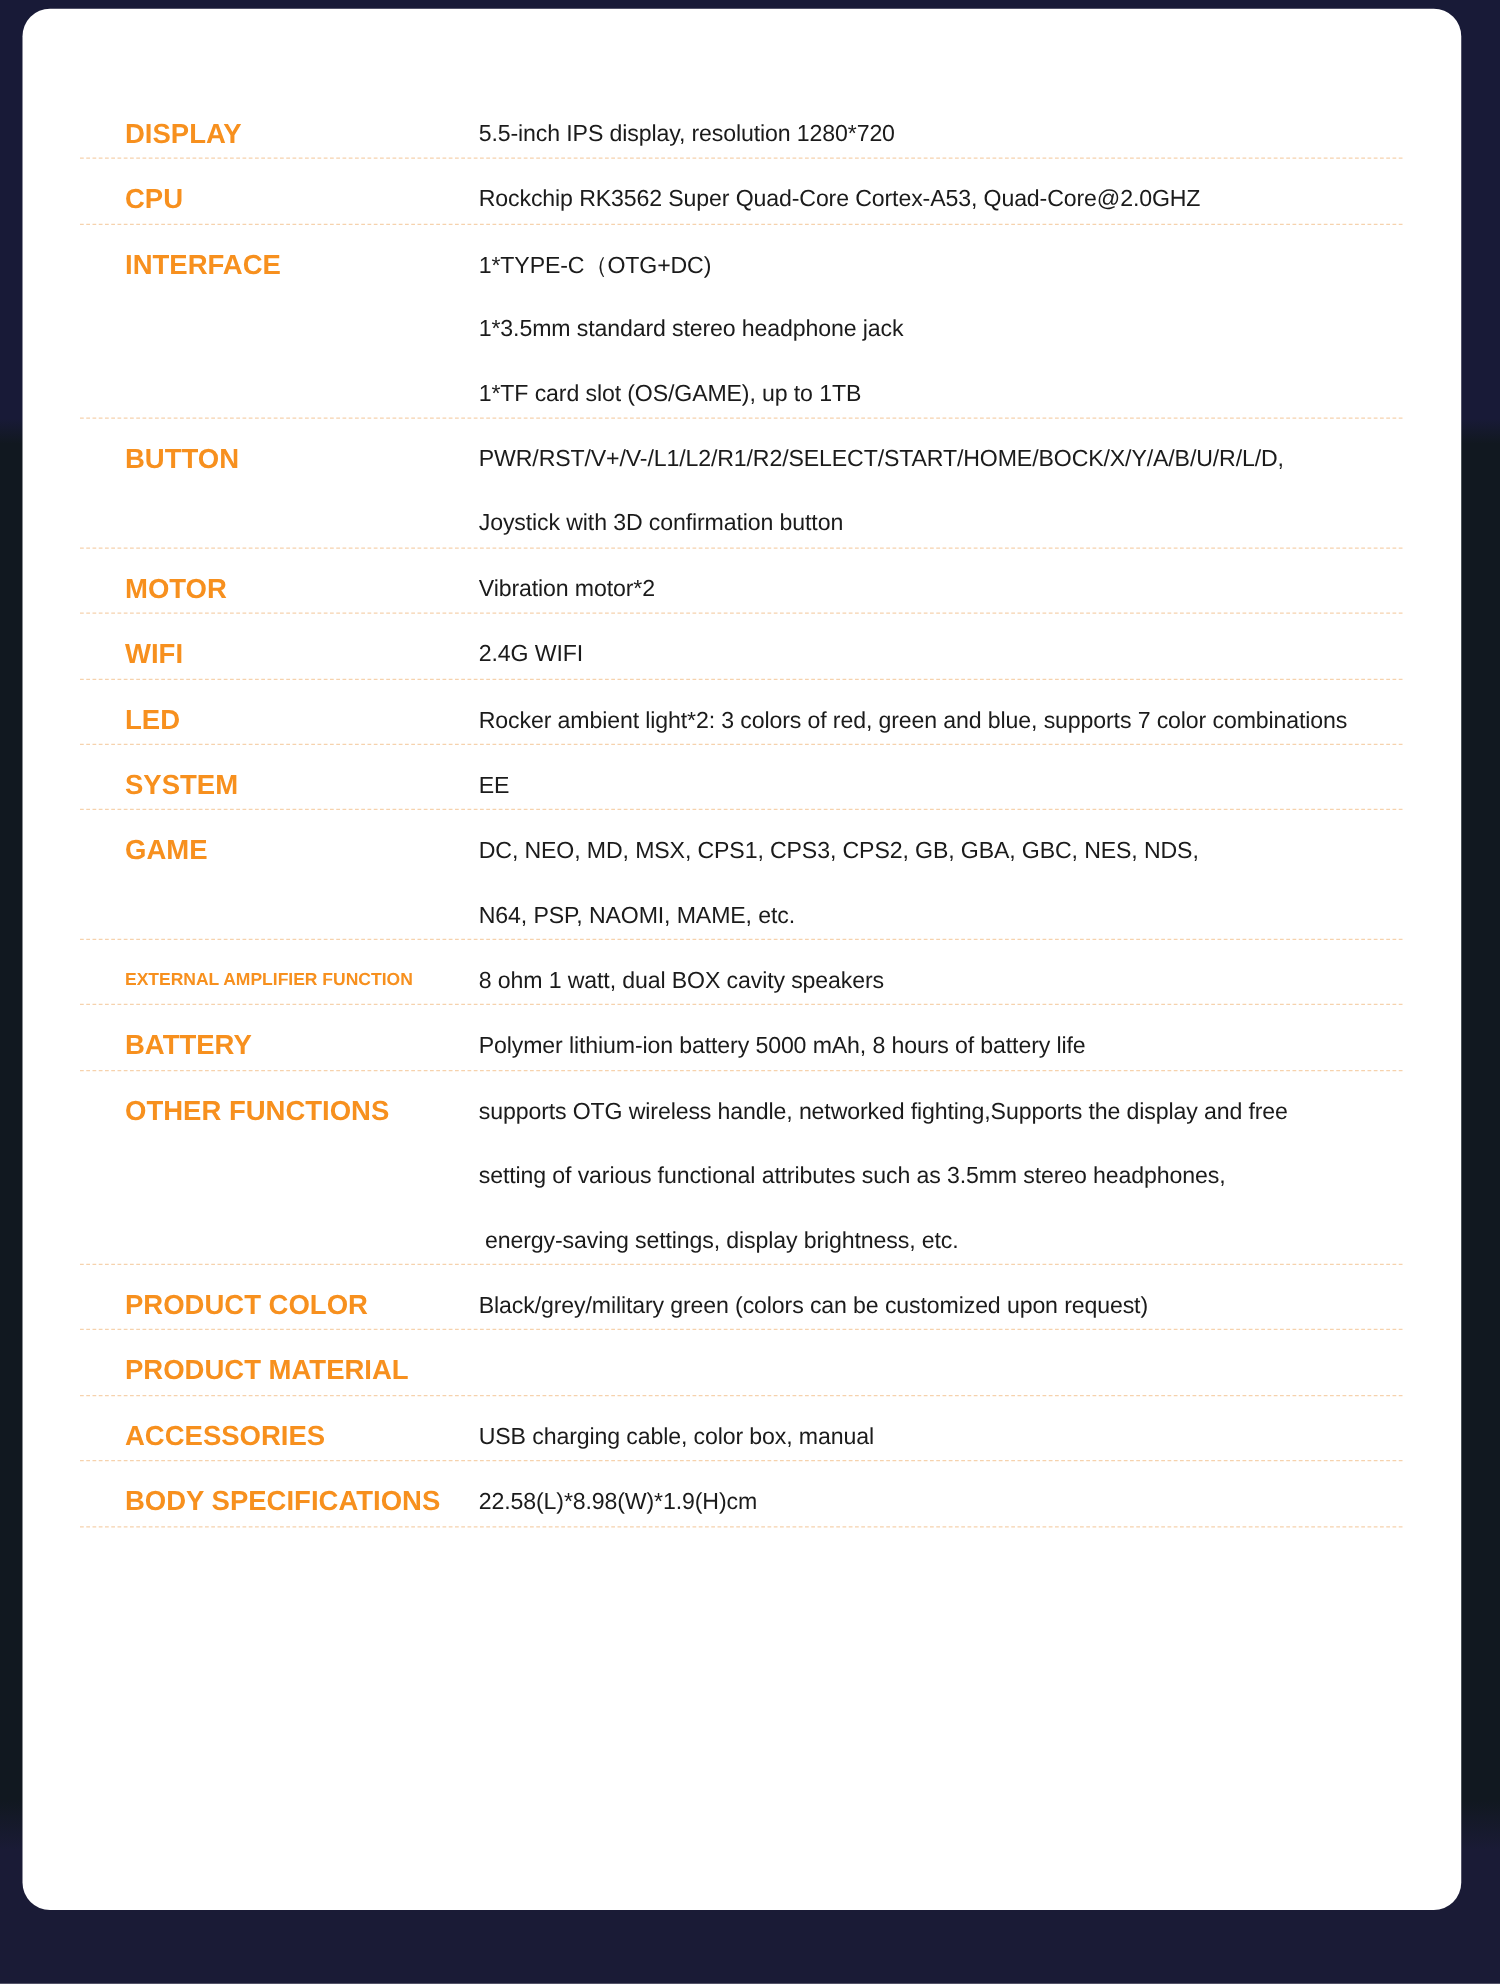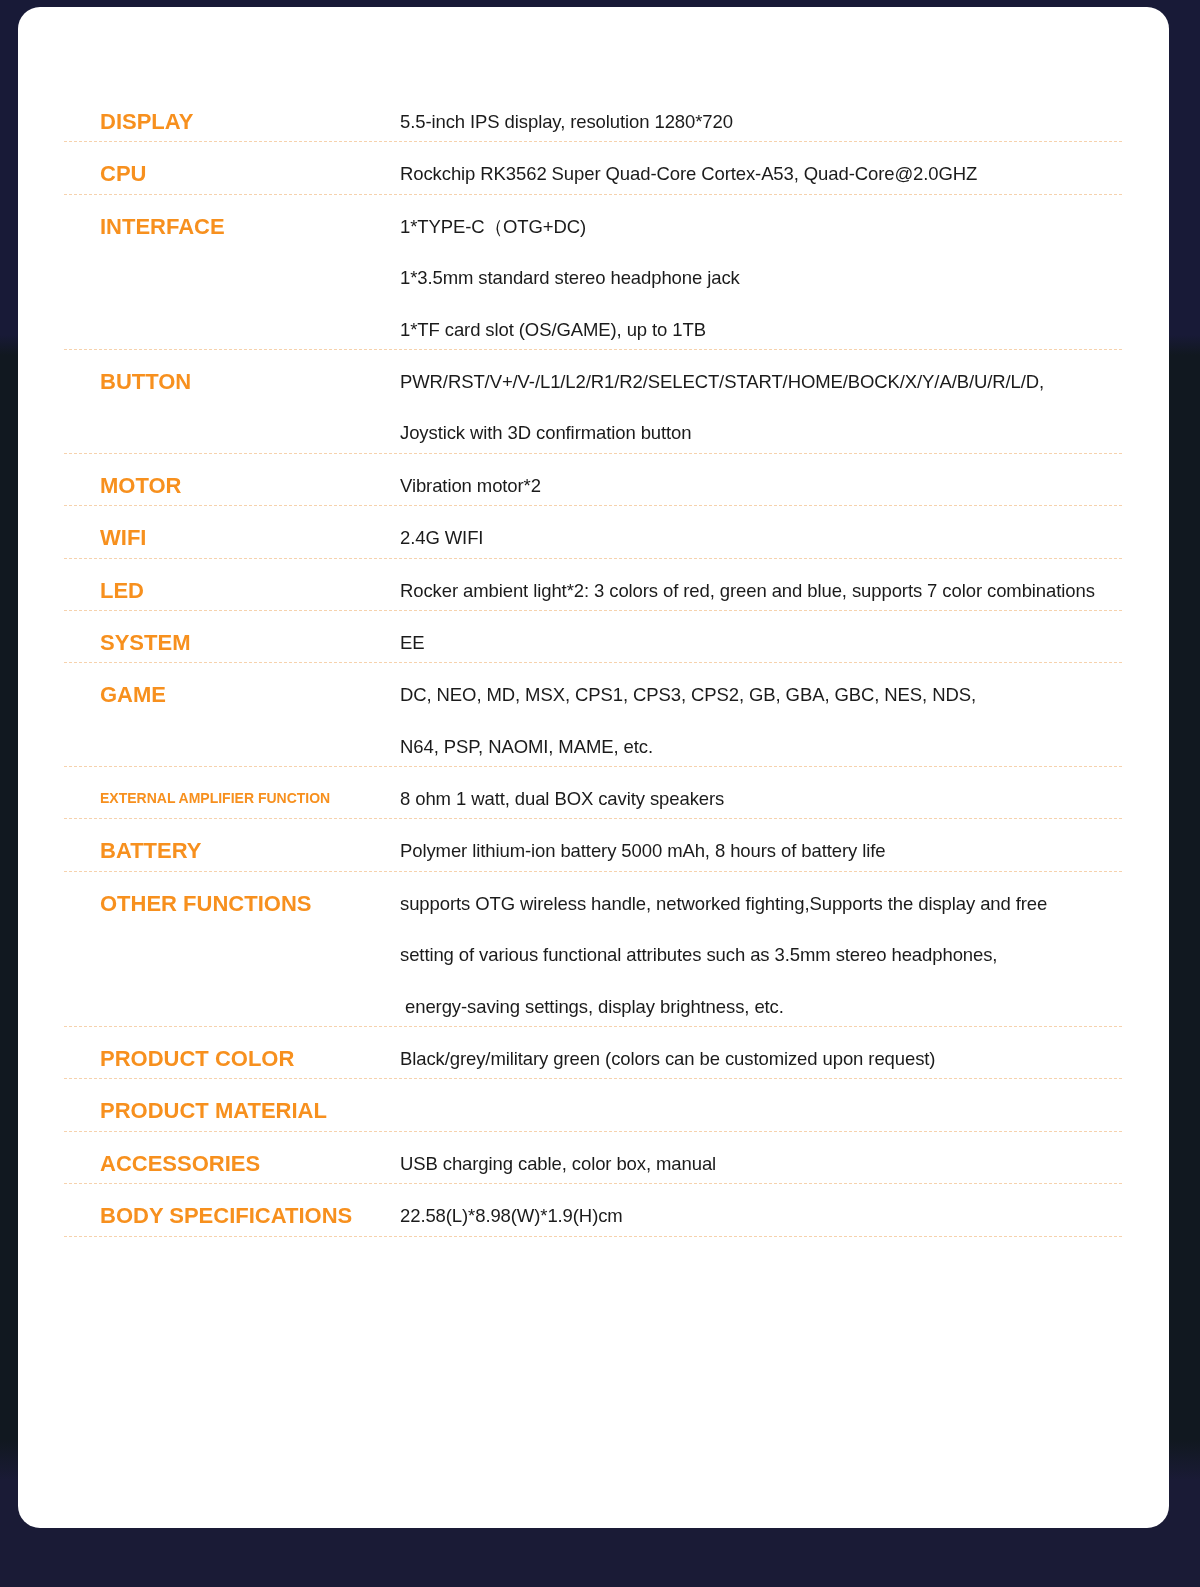--- a/index.html
+++ b/index.html
@@ -6,21 +6,21 @@
   body {
     width:1200px; height:1587px; position:relative; overflow:hidden;
     background: linear-gradient(to bottom, #181a37 0px, #181a37 335px, #111820 355px, #111820 1440px, #1a1b36 1480px, #1a1b36 1587px);
     font-family: "DejaVu Sans", "Liberation Sans", sans-serif;
   }
   .card {
     position:absolute; left:18px; top:7px; width:1151px; height:1521px;
     background:#ffffff; border-radius:22px;
   }
   .spec-table {
-    position:absolute; left:46px; top:83px; width:1058px;
+    position:absolute; left:46px; top:68px; width:1058px;
   }
   .row {
     position:relative;
     border-bottom:1px dashed #f6d2ad;
     display:flex;
   }
   .label {
     width:319px; flex:0 0 319px;
     padding-left:36px; box-sizing:border-box;
     color:#f7901e; font-weight:bold;
@@ -30,21 +30,20 @@
     padding-top:6px;
     white-space:nowrap;
   }
   .label.small { font-size:14px; }
   .values { flex:1; }
   .line {
     height:51.4px; line-height:51.4px; padding-top:6px; box-sizing:border-box;
     font-family: "Liberation Sans", sans-serif;
     font-size:18.5px; color:#1b1b1b; white-space:nowrap;
     letter-spacing:-0.1px;
-    margin-left:17px;
   }
   .label { box-sizing:border-box; }
 </style>
 </head>
 <body>
 
 <div class="card">
   <div class="spec-table">
 
     <div class="row">

